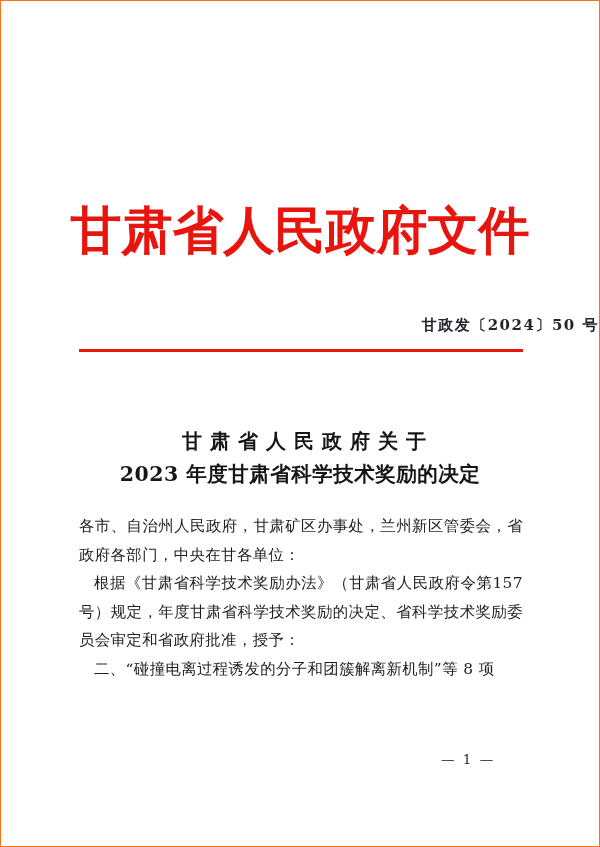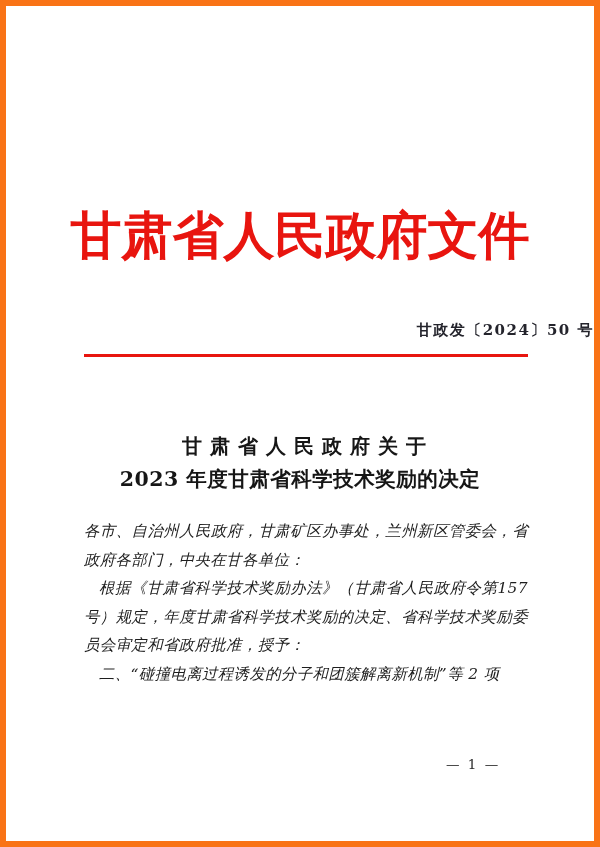--- a/index.html
+++ b/index.html
@@ -9,21 +9,21 @@
     height: 847px;
     font-family: "DejaVu Serif", "Liberation Serif", serif;
     position: relative;
   }
   .page {
     position: absolute;
     left: 0; top: 0;
     width: 600px;
     height: 847px;
     background: #ffffff;
-    border: 6px solid #f97316;
+    border: 1px solid #f97316;
     overflow: hidden;
   }
   .letterhead-title {
     position: absolute;
     top: 197px;
     left: 0;
     width: 100%;
     text-align: center;
     font-size: 51px;
     line-height: 64px;
@@ -78,21 +78,20 @@
     position: absolute;
     top: 511px;
     left: 78px;
     width: 444px;
     font-size: 15.4px;
     line-height: 28.6px;
     letter-spacing: 0.4px;
     color: #1e1e1e;
     text-align: justify;
     text-justify: inter-character;
-    font-style: italic;
   }
   .body-text p { margin: 0; }
   .body-text p.indent { text-indent: 15px; }
   .page-number {
     position: absolute;
     top: 750px;
     left: 440px;
     font-size: 13.5px;
     line-height: 16px;
     color: #2a2a2a;
@@ -112,18 +111,18 @@
   <div class="red-rule"></div>
 
   <div class="doc-title">
     <div class="line1">甘肃省人民政府关于</div>
     <div class="line2">2023 年度甘肃省科学技术奖励的决定</div>
   </div>
 
   <div class="body-text">
     <p>各市、自治州人民政府，甘肃矿区办事处，兰州新区管委会，省政府各部门，中央在甘各单位：</p>
     <p class="indent">根据《甘肃省科学技术奖励办法》（甘肃省人民政府令第157 号）规定，年度甘肃省科学技术奖励的决定、省科学技术奖励委员会审定和省政府批准，授予：</p>
-    <p class="indent">二、“碰撞电离过程诱发的分子和团簇解离新机制”等 2 项</p>
+    <p class="indent">二、“碰撞电离过程诱发的分子和团簇解离新机制”等 8 项</p>
   </div>
 
   <div class="page-number">— 1 —</div>
 
 </div>
 
 </body></html>

